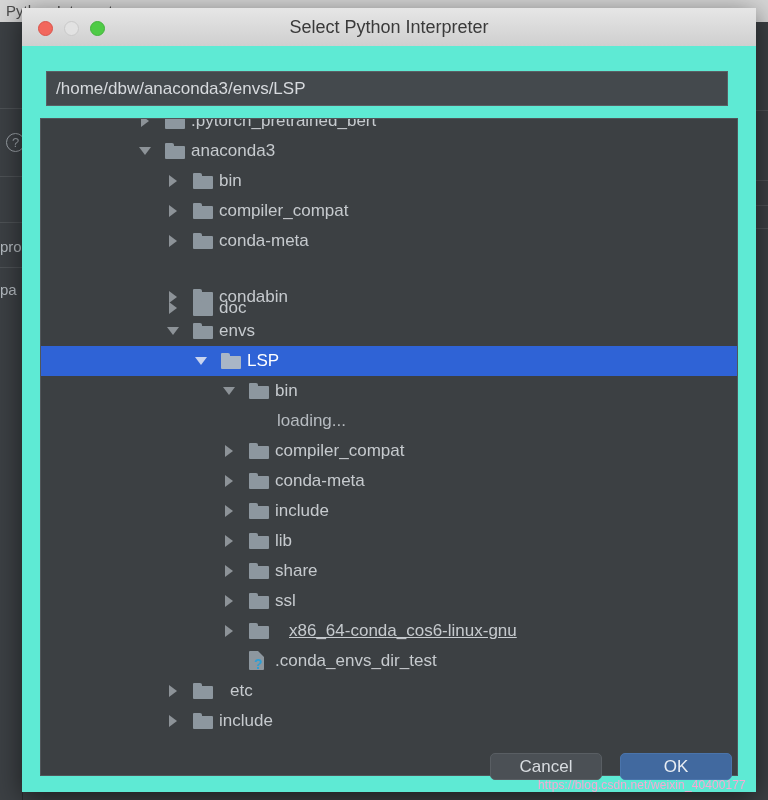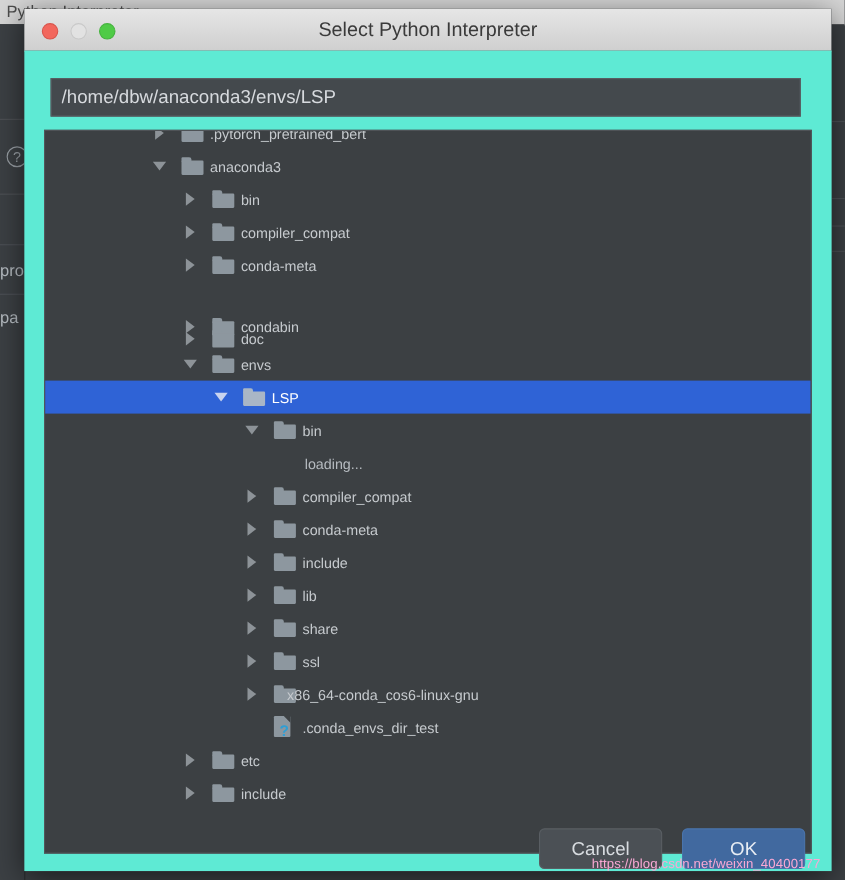--- a/index.html
+++ b/index.html
@@ -231,30 +231,30 @@
     left: 5px; top: 6px;
     font-size: 14px;
     font-weight: bold;
     color: #2f9ed4;
     line-height: 14px;
     font-family: "Liberation Sans", sans-serif;
   }
 
   .label {
     position: absolute;
-    font-size: 13px;
+    font-size: 17px;
     color: #c6cace;
   }
   .row.selected .label { color: #ffffff; }
   .label.muted { color: #b6bbc0; }
 
   
   .btn {
     position: absolute;
-    height: 37px;
+    height: 27px;
     border-radius: 5px;
     font-size: 17px;
     color: #d8dce0;
     display: flex;
     align-items: center;
     justify-content: center;
     box-sizing: border-box;
     cursor: default;
     font-family: "Liberation Sans", sans-serif;
   }
@@ -487,39 +487,39 @@
               <div class="label" style="left: 234px;">ssl</div>
             </div>
             <div class="row" style="top: 497px;">
               <div class="twisty" style="left: 180px;">
                 <div class="arrow-right"></div>
               </div>
               <div class="folder" style="left: 208px;">
                 <div class="tab"></div>
                 <div class="body"></div>
               </div>
-              <div class="label" style="left: 220px;">x86_64-conda_cos6-linux-gnu</div>
+              <div class="label" style="left: 248px; text-decoration: underline;">x86_64-conda_cos6-linux-gnu</div>
             </div>
             <div class="row" style="top: 527px;">
               <div class="fileicon" style="left: 208px; top: 5px;">
                 <div class="sheet"></div>
                 <div class="fold"></div>
                 <div class="q">?</div>
               </div>
               <div class="label" style="left: 234px;">.conda_envs_dir_test</div>
             </div>
             <div class="row" style="top: 557px;">
               <div class="twisty" style="left: 124px;">
                 <div class="arrow-right"></div>
               </div>
               <div class="folder" style="left: 152px;">
                 <div class="tab"></div>
                 <div class="body"></div>
               </div>
-              <div class="label" style="left: 178px;">etc</div>
+              <div class="label" style="left: 189px;">etc</div>
             </div>
             <div class="row" style="top: 587px;">
               <div class="twisty" style="left: 124px;">
                 <div class="arrow-right"></div>
               </div>
               <div class="folder" style="left: 152px;">
                 <div class="tab"></div>
                 <div class="body"></div>
               </div>
               <div class="label" style="left: 178px;">include</div>

